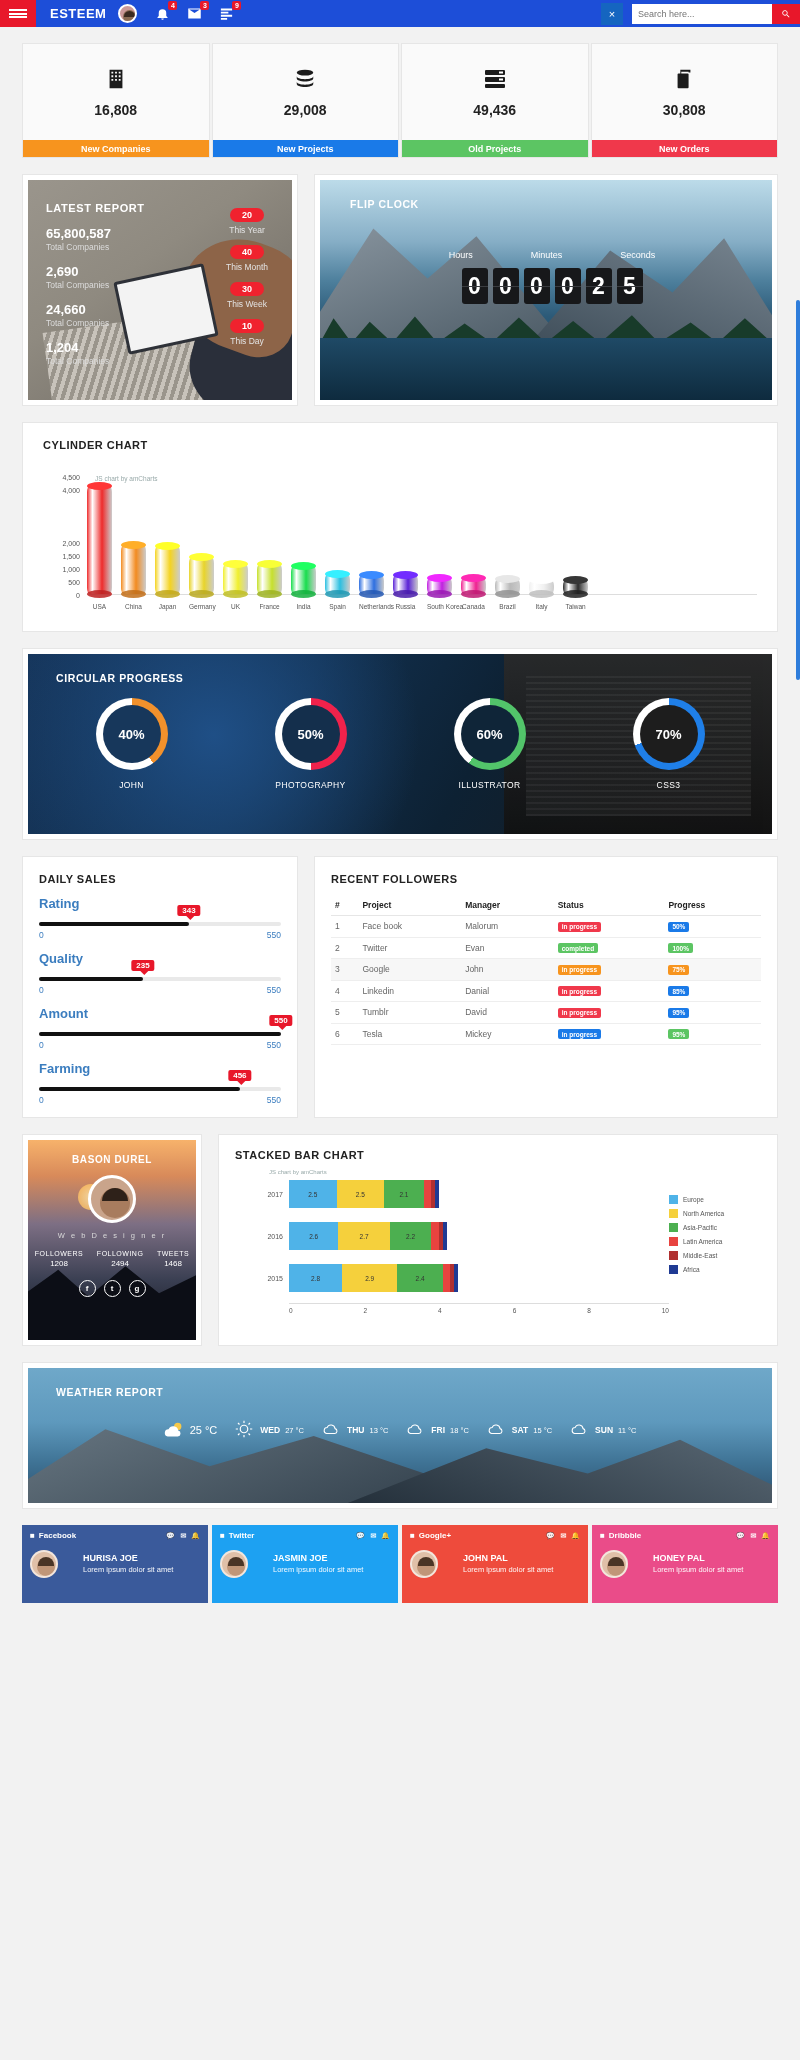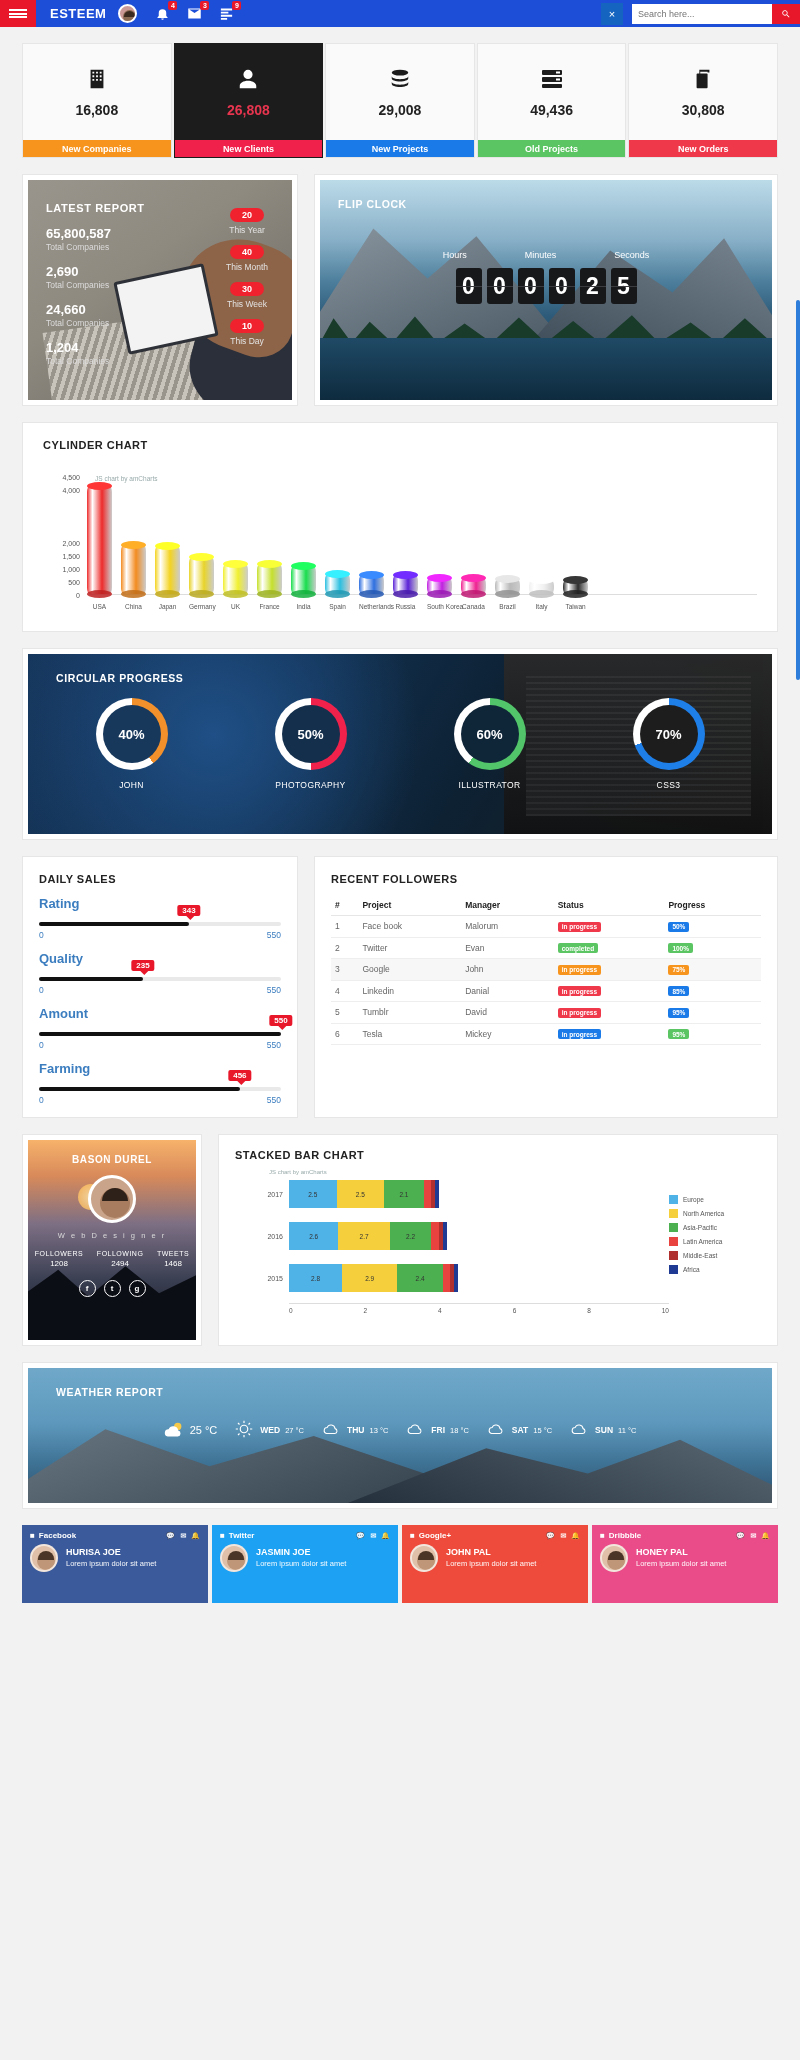--- a/index.html
+++ b/index.html
@@ -67,21 +67,21 @@
   .r-sub { color:#dcdcdc; font-size:8.5px; margin-top:1px; }
   .report-badges { position:absolute; right:12px; top:28px; width:66px; }
   .rb { text-align:center; margin-bottom:10px; }
   .rb .pill { display:inline-block; background:#f0222e; color:#fff; font-size:9px; font-weight:bold;
     border-radius:9px; padding:2px 12px; }
   .rb .lbl { color:#e3e3e3; font-size:8.5px; margin-top:3px; }
 
   
   .clock { flex:1; height:232px; padding:5px; }
   .clock-inner { position:relative; height:100%; overflow:hidden;
-    background:linear-gradient(180deg,#bcdbe9 0%, #86aec6 28%, #4d7f9c 46%, #2c5a78 62%, #16394f 100%); }
+    background:linear-gradient(180deg,#bcdbe9 0%, #86aec6 28%, #4d7f9c 46%, #2c5a78 62%, #16394f 100%);padding-left:12px; }
   .ck-mtn{position:absolute;left:-5%;top:16%;width:60%;height:60%;
     background:linear-gradient(160deg,#8e9aa4,#4a5964);clip-path:polygon(0 100%,28% 10%,48% 48%,66% 16%,100% 100%);}
   .ck-mtn2{position:absolute;right:-5%;top:22%;width:60%;height:56%;
     background:linear-gradient(200deg,#7d8a95,#3c4b57);clip-path:polygon(0 100%,32% 18%,55% 52%,74% 8%,100% 100%);}
   .ck-lake{position:absolute;left:0;right:0;bottom:0;height:28%;
     background:linear-gradient(180deg,#1f4a66,#0e2b3e);}
   .ck-trees{position:absolute;left:0;right:0;bottom:26%;height:16%;background:#183b2a;
     clip-path:polygon(0 100%,3% 30%,7% 100%,11% 40%,16% 100%,21% 25%,26% 100%,32% 45%,38% 100%,44% 28%,50% 100%,56% 38%,62% 100%,69% 22%,75% 100%,82% 42%,88% 100%,94% 30%,100% 100%);}
   .clock-title { position:relative; color:#fff; font-weight:bold; font-size:10.5px; letter-spacing:.6px; padding:18px 0 0 18px; }
   .clock-labels { position:relative; display:flex; justify-content:center; gap:58px; margin-top:40px; color:#fff; font-size:9px; }
@@ -196,21 +196,21 @@
   .w-day { display:flex; align-items:center; gap:5px; color:#fff; }
   .w-day .d { font-size:8.5px; font-weight:bold; }
   .w-day .t { font-size:7.5px; }
   .w-ic { width:20px; height:20px; position:relative; }
 
   
   .social { display:flex; gap:4px; padding:16px 22px 0 22px; }
   .scard { flex:1; height:78px; position:relative; padding:6px 8px; }
   .sc-head { display:flex; align-items:center; color:#fff; font-size:8px; font-weight:bold; }
   .sc-head .hicons { margin-left:auto; display:flex; gap:5px; font-size:7px; opacity:.9; }
-  .sc-body { display:flex; align-items:center; gap:8px; margin-top:4px; }
+  .sc-body { display:flex; align-items:center; gap:25px; margin-top:10px; }
   .sc-av { width:28px; height:28px; border-radius:50%; background:#e0c0a8; border:2px solid rgba(255,255,255,.6);
     position:relative; overflow:hidden; flex-shrink:0; }
   .sc-av i{position:absolute;left:5px;top:6px;width:18px;height:18px;border-radius:50%;background:#c09678;}
   .sc-av i:after{content:'';position:absolute;left:1px;top:-1px;width:16px;height:9px;border-radius:9px 9px 0 0;background:#4a3526;}
   .sc-name { color:#fff; font-size:9px; font-weight:bold; }
   .sc-txt { color:#fff; font-size:7.5px; line-height:1.35; opacity:.95; margin-top:2px; }
 
   
   .footer { margin-top:18px; background:#141414; color:#cfcfcf; font-size:8.5px;
      text-align:center; padding:14px 0; }
@@ -268,29 +268,20 @@
 
   <div class="stats">
     <div class="stat">
       <div class="ico">
         <svg width="20" height="22" viewBox="0 0 20 24">
             <path d="M3 2h14v20H3V2zm2 2v2h2V4H5zm4 0v2h2V4H9zm4 0v2h2V4h-2zM5 8v2h2V8H5zm4 0v2h2V8H9zm4 0v2h2V8h-2zM5 12v2h2v-2H5zm4 0v2h2v-2H9zm4 0v2h2v-2h-2zM8 17h4v5H8v-5z"></path>
           </svg>
       </div>
       <div class="num">16,808</div>
       <div class="tag" style="background:#f7941e">New Companies</div>
-    </div>
-    <div class="stat dark">
-      <div class="ico">
-        <svg width="22" height="22" viewBox="0 0 24 24">
-            <path d="M12 12a5 5 0 1 0 0-10 5 5 0 0 0 0 10zm0 2c-5 0-9 2.5-9 5.5V22h18v-2.5c0-3-4-5.5-9-5.5z"></path>
-          </svg>
-      </div>
-      <div class="num">26,808</div>
-      <div class="tag" style="background:#f0224b">New Clients</div>
     </div>
     <div class="stat">
       <div class="ico">
         <svg width="24" height="22" viewBox="0 0 24 24">
             <ellipse cx="12" cy="5" rx="9" ry="3.2"></ellipse>
             <path d="M3 9c0 1.8 4 3.2 9 3.2s9-1.4 9-3.2v2.4c0 1.8-4 3.2-9 3.2s-9-1.4-9-3.2V9z"></path>
             <path d="M3 15c0 1.8 4 3.2 9 3.2s9-1.4 9-3.2v2.4c0 1.8-4 3.2-9 3.2s-9-1.4-9-3.2V15z"></path>
           </svg>
       </div>
       <div class="num">29,008</div>

